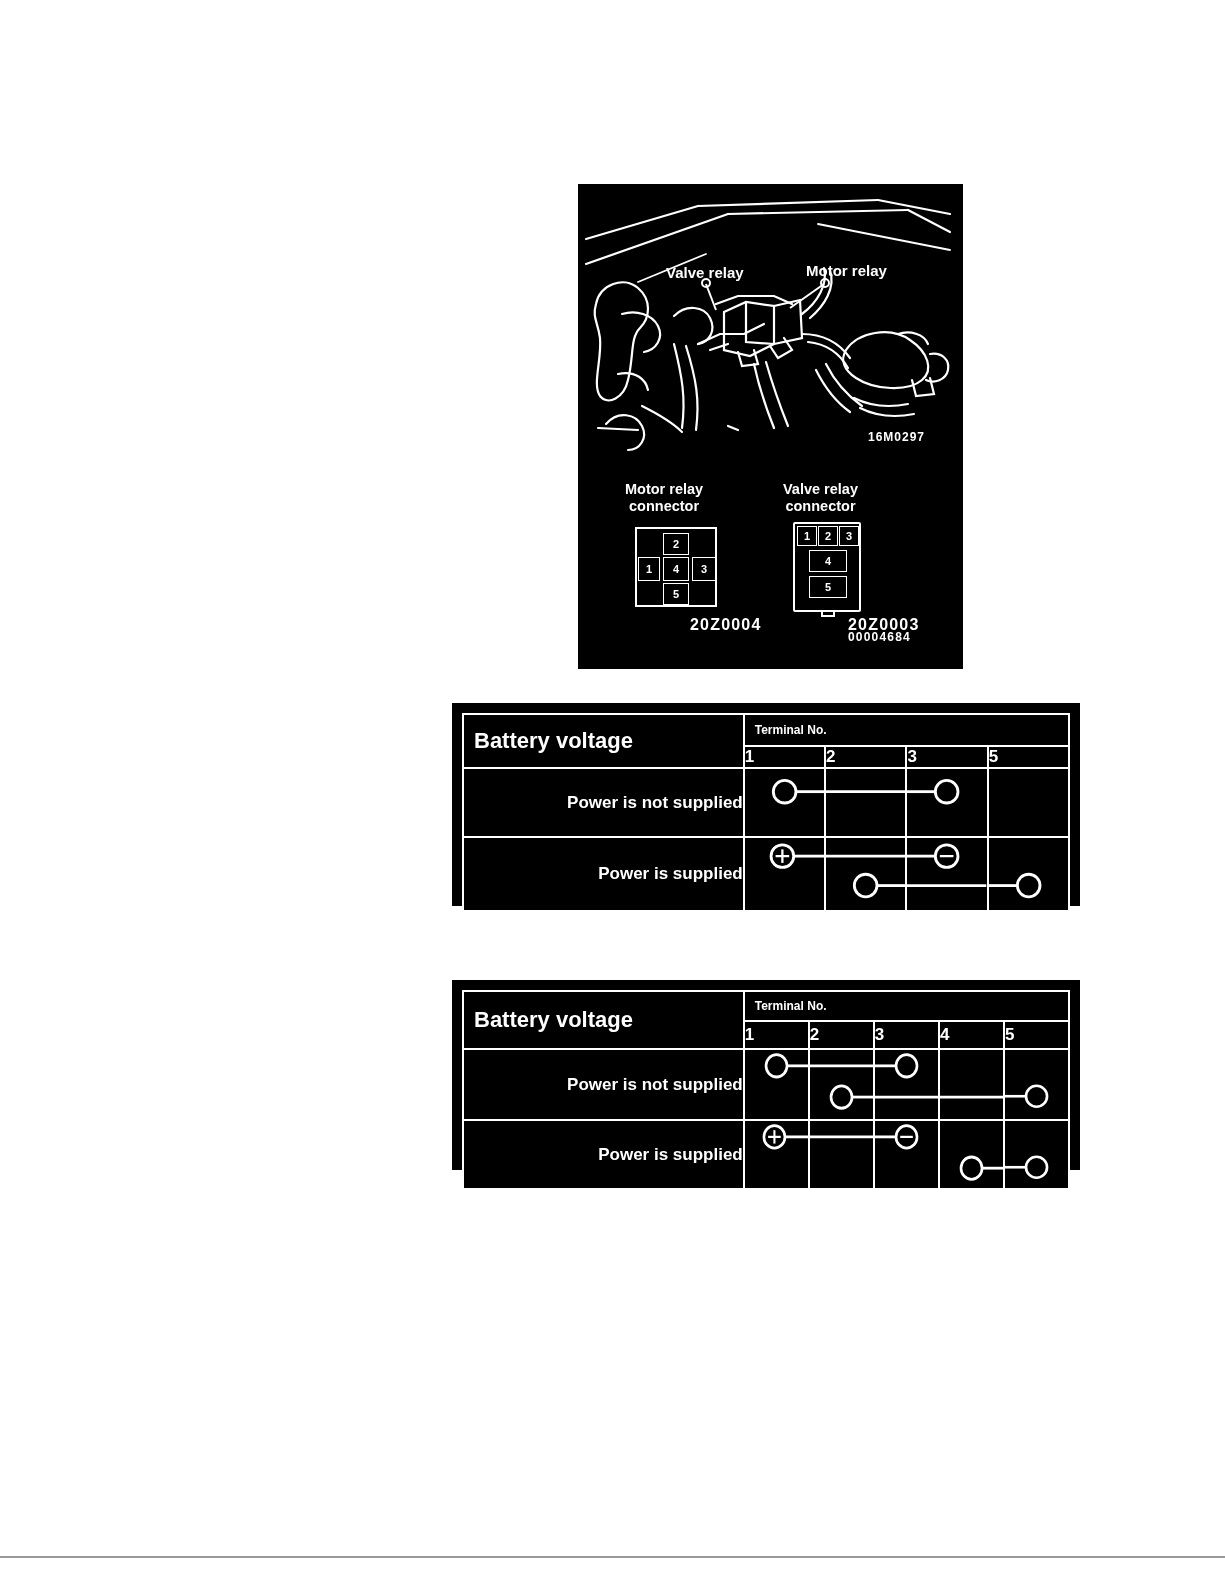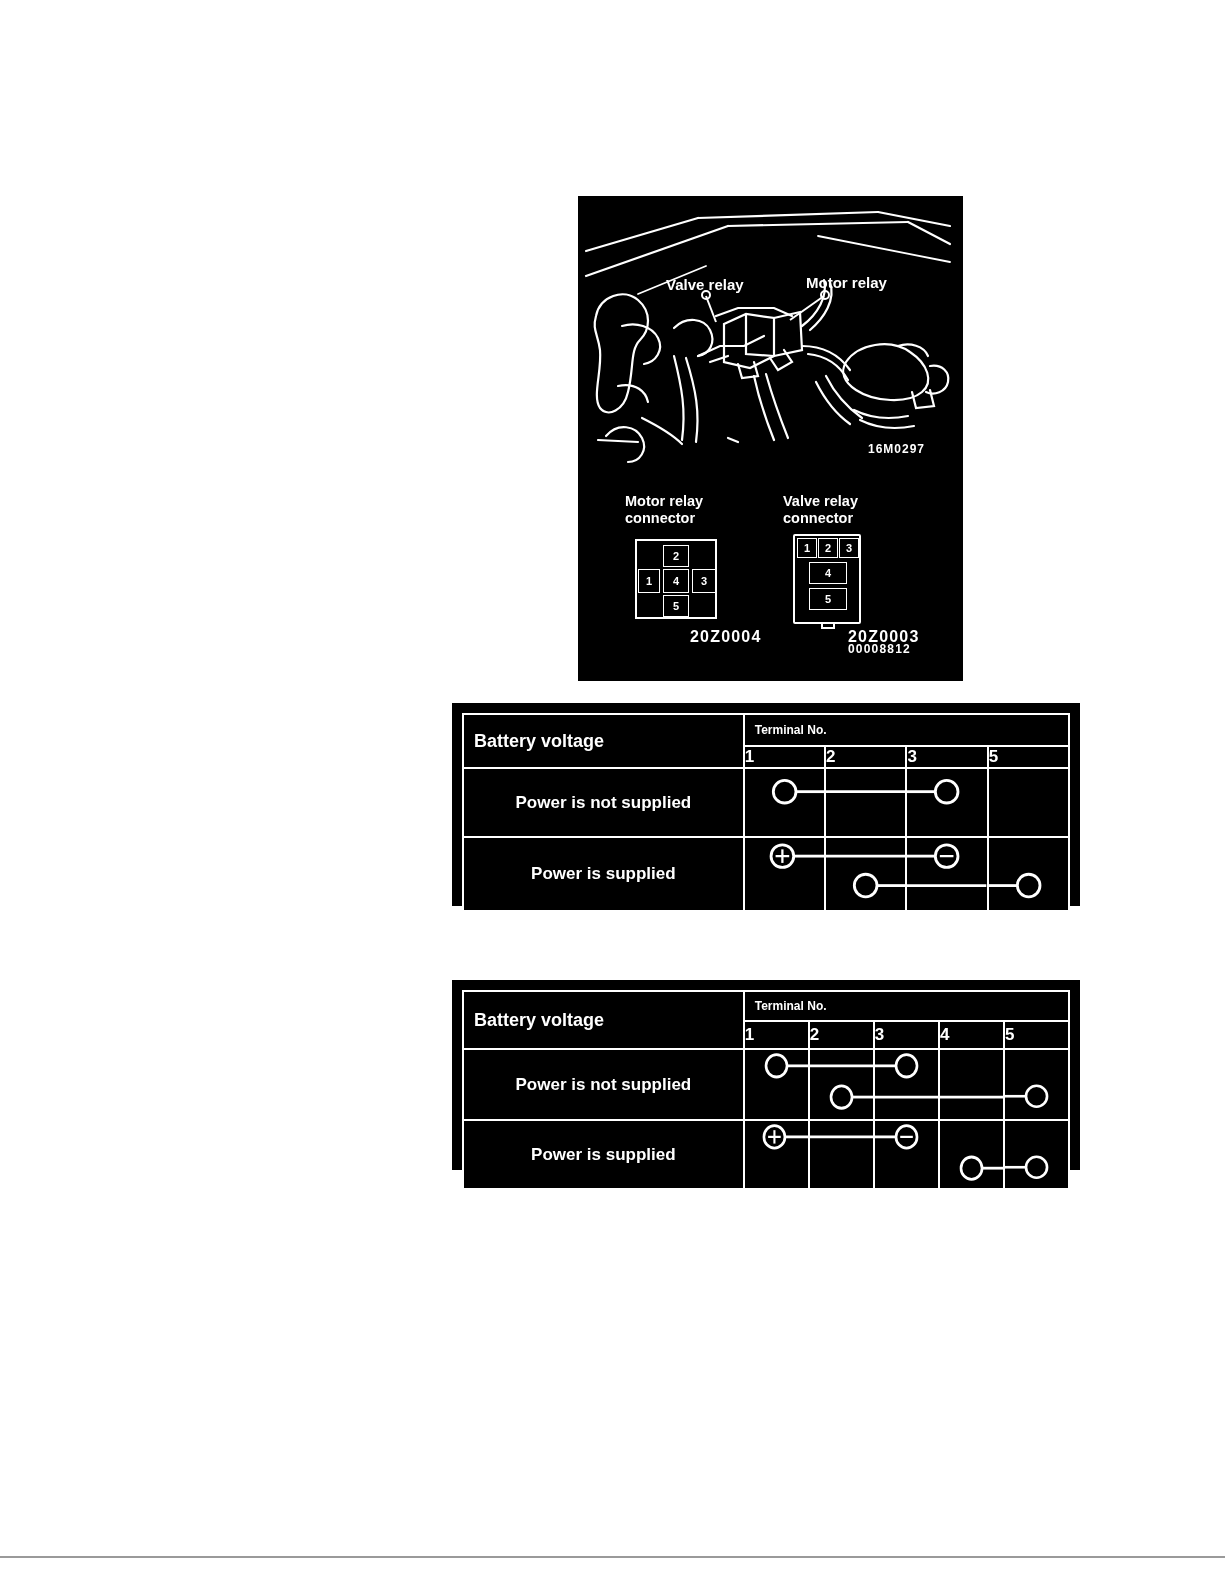--- a/index.html
+++ b/index.html
@@ -12,25 +12,26 @@
     height: 1585px;
     position: relative;
     font-family: "Liberation Sans", sans-serif;
     overflow: hidden;
   }
 
   
   .illus-panel {
     position: absolute;
     left: 578px;
-    top: 196px;
+    top: 184px;
     width: 385px;
     height: 485px;
     background: #000000;
     overflow: hidden;
+    text-align: center;
   }
 
   .illus-svg { position: absolute; left: 0; top: 0; }
 
   .lbl {
     position: absolute;
     color: #ffffff;
     font-family: "Liberation Sans", sans-serif;
     font-weight: bold;
     white-space: nowrap;
@@ -107,26 +108,26 @@
   table.vt td, table.vt th {
     border: 2px solid #ffffff;
     color: #ffffff;
     font-family: "Liberation Sans", sans-serif;
     font-weight: bold;
     padding: 0;
     position: relative;
   }
   .cell-text {
     padding: 4px 10px;
-    font-size: 18px;
+    font-size: 22px;
     white-space: nowrap;
   }
   .term-hdr { font-size: 12px; padding: 4px 4px 4px 10px; text-align: left; }
   .num-hdr { font-size: 17px; text-align: left; padding-left: 8px; }
-  .row-label { font-size: 17px; text-align: center; padding-left: 14px; }
+  .row-label { font-size: 17px; text-align: right; padding-left: 14px; }
 
   
   .footer-rule {
     position: absolute;
     left: 0; top: 1556px;
     width: 1225px; height: 2px;
     background: #9a9a9a;
   }
 </style>
 </head>
@@ -223,21 +224,21 @@
     <div class="pin p1">1</div>
     <div class="pin p2">2</div>
     <div class="pin p3">3</div>
     <div class="pin p4">4</div>
     <div class="pin p5">5</div>
   </div>
   <div class="vrc-tab"></div>
 
   <div class="lbl code-20z0004">20Z0004</div>
   <div class="lbl code-20z0003">20Z0003</div>
-  <div class="lbl code-00004684">00008812</div>
+  <div class="lbl code-00004684">00004684</div>
 </div>
 
 <div class="tbl-panel one">
   <table class="vt">
     <tbody>
         <tr>
       <td rowspan="2" style="width:46%">
         <div class="cell-text">Battery voltage</div>
       </td>
       <td colspan="4" style="height:30px">

